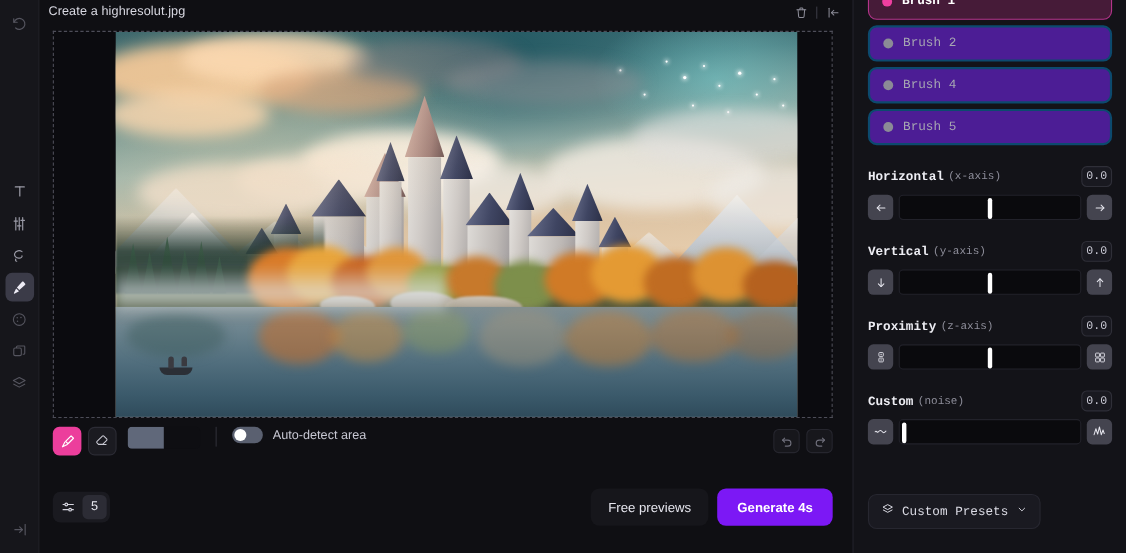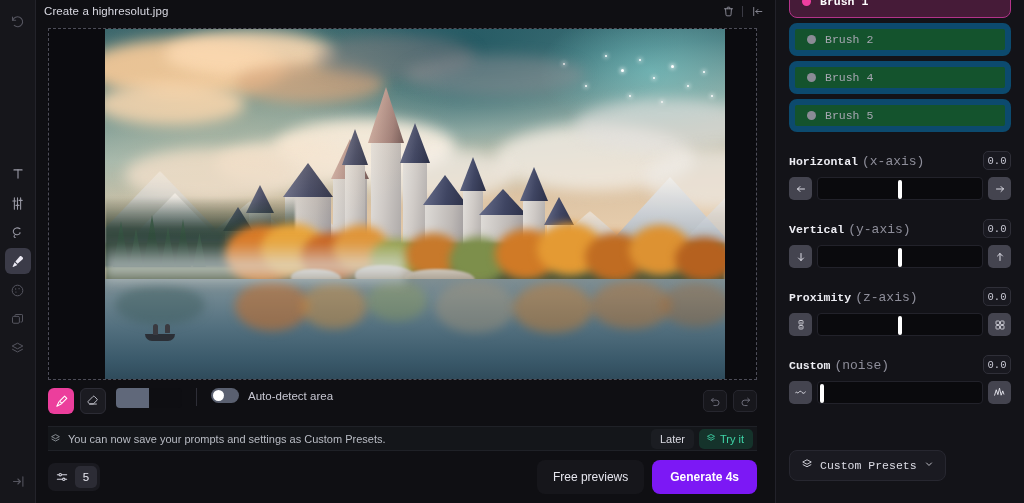--- a/index.html
+++ b/index.html
@@ -251,36 +251,36 @@
 
   
   .rpanel {
     width: 249px; flex: 0 0 249px; height: 503px;
     background: #131318; border-left: 1px solid #22222a;
     position: relative; overflow: hidden; font-family: Liberation Mono, monospace;
   }
   .brush-list { padding: 0 13px; position: relative; }
   .brush-item {
     height: 33px; margin-bottom: 5px; border-radius: 8px;
-    background: #14532d; border: 6px solid #0c4a6e;
+    background: #4c1d95; border: 2px solid #0c4a6e;
     display: flex; align-items: center; padding: 0 12px; gap: 9px; cursor: pointer;
   }
   .brush-item.first {
     margin-top: -15px; height: 33px;
     background: #461b38; border: 1px solid #b3348a;
   }
   .brush-dot { width: 9px; height: 9px; border-radius: 50%; background: #8b8b96; }
   .brush-item.first .brush-dot { background: #ee3fa0; }
   .brush-label { font-size: 11.5px; color: #a7a7b2; }
   .brush-item.first .brush-label { color: #ffffff; font-weight: 600; }
 
   .slider-block { padding: 0 13px; margin-top: 14px; }
   .sl-head { display: flex; align-items: center; position: relative; height: 18px; margin-top: 20px; }
   .sl-name { font-size: 11.5px; color: #ededf3; font-weight: 700; }
-  .sl-sub { font-size: 13px; color: #8e8e9a; margin-left: 4px; }
+  .sl-sub { font-size: 10px; color: #8e8e9a; margin-left: 4px; }
   .sl-val {
     position: absolute; right: 0; top: -1px;
     min-width: 28px; height: 19px; border-radius: 5px;
     border: 1px solid #2f2f38; background: #191920;
     display: flex; align-items: center; justify-content: center;
     font-size: 10.5px; color: #c9c9d4; cursor: pointer;
   }
   .sl-row { display: flex; align-items: center; gap: 5px; margin-top: 7px; }
   .sl-btn {
     width: 23px; height: 23px; border-radius: 5px; background: #44444f;
@@ -560,41 +560,20 @@
         </div>
         <div class="hist-btn" title="Redo">
           <svg width="13" height="13" viewBox="0 0 24 24" fill="none" stroke="currentColor" stroke-width="1.8" stroke-linecap="round" stroke-linejoin="round">
             <path d="M16 6l3.5 3.5L16 13"></path>
               <path d="M19.5 9.5h-9a5 5 0 0 0 0 10H15"></path>
           </svg>
         </div>
       </div>
     </div>
 
-    <div class="notice">
-      <div class="notice-ico">
-        <svg width="11" height="11" viewBox="0 0 24 24" fill="none" stroke="currentColor" stroke-width="1.8" stroke-linejoin="round">
-          <path d="M12 3.5 3.5 8 12 12.5 20.5 8 12 3.5z"></path>
-            <path d="M3.5 13 12 17.5 20.5 13"></path>
-        </svg>
-      </div>
-      <div class="notice-txt">You can now save your prompts and settings as Custom Presets.</div>
-      <div class="notice-actions">
-        <div class="btn-later">Later</div>
-        <div class="btn-tryit">
-          <span>
-            <svg width="10" height="10" viewBox="0 0 24 24" fill="none" stroke="currentColor" stroke-width="2" stroke-linejoin="round">
-              <path d="M12 3.5 3.5 8 12 12.5 20.5 8 12 3.5z"></path>
-                <path d="M3.5 13 12 17.5 20.5 13"></path>
-            </svg>
-          </span>
-          <span>Try it</span>
-        </div>
-      </div>
-    </div>
 
     <div class="actionbar">
       <div class="count-group">
         <div class="count-ico" title="Settings">
           <svg width="14" height="14" viewBox="0 0 24 24" fill="none" stroke="currentColor" stroke-width="1.8" stroke-linecap="round">
             <path d="M4 8h16"></path>
               <path d="M4 16h16"></path>
             <circle cx="9" cy="8" r="2.1" fill="#1a1a20"></circle>
               <circle cx="15" cy="16" r="2.1" fill="#1a1a20"></circle>
           </svg>

